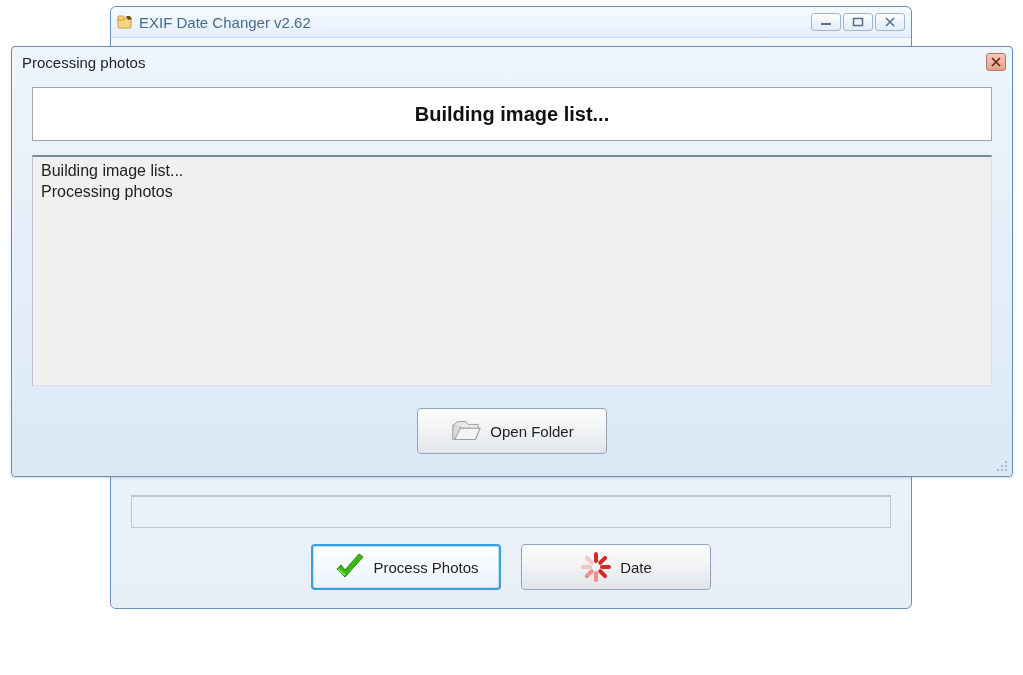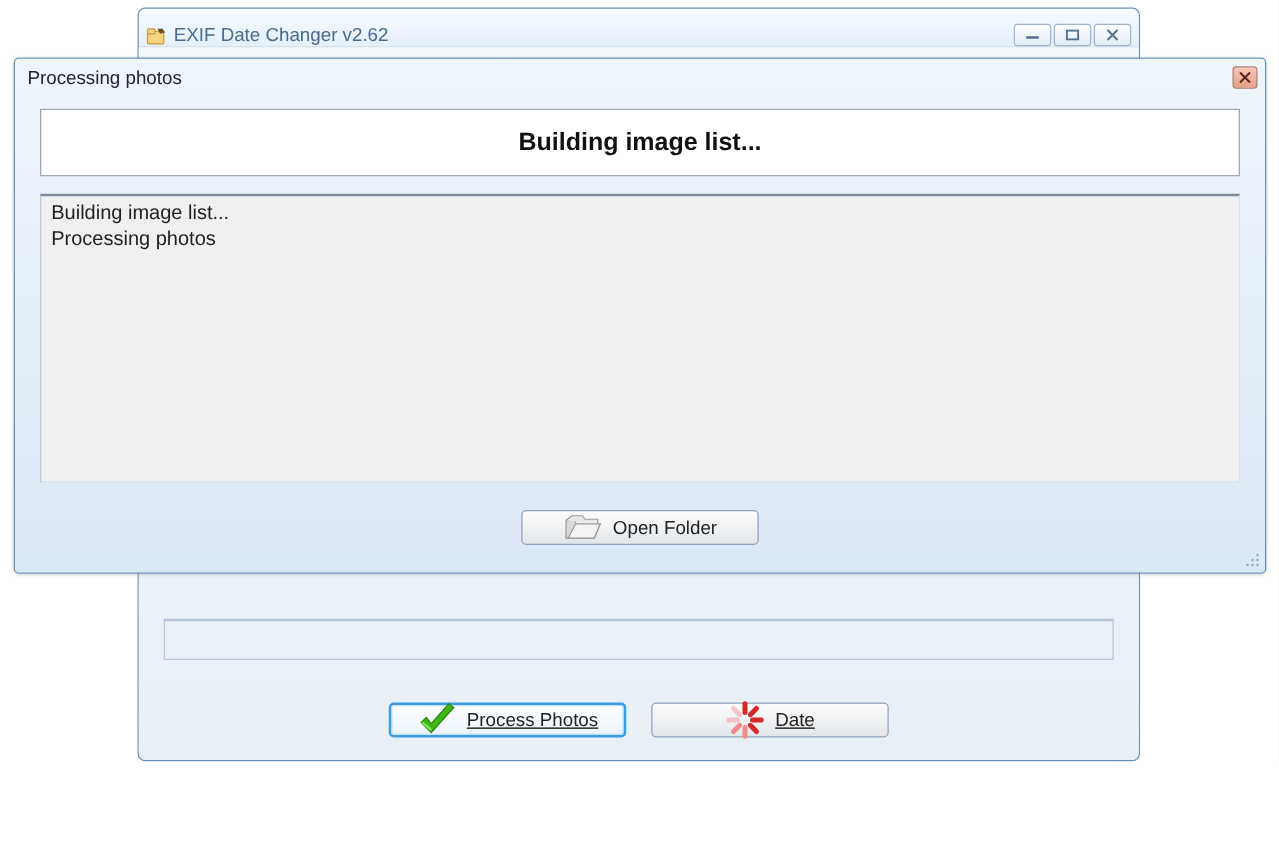--- a/index.html
+++ b/index.html
@@ -22,21 +22,21 @@
     border: 1px solid #6a8fb7;
     border-radius: 6px;
     background: #f0f0f0;
     box-shadow: 0 0 0 rgba(0,0,0,0);
   }
   .parent-titlebar {
     height: 30px;
     background: linear-gradient(#f7fbff, #e4effb);
     border-bottom: 1px solid #c8d8ea;
     display: flex;
-    align-items: flex-end;
+    align-items: center;
     padding: 0 6px;
     border-radius: 6px 6px 0 0;
   }
   .parent-titlebar .app-icon {
     width: 16px; height: 16px;
     margin-right: 6px;
     flex-shrink: 0;
   }
   .parent-titlebar .title {
     color: #4a6b8a;
@@ -76,21 +76,20 @@
     border-top: 2px solid #b8c6d6;
     background: #e9f0f8;
   }
   .parent-buttons {
     position: absolute;
     bottom: 18px;
     left: 0; right: 0;
     display: flex;
     justify-content: center;
     gap: 20px;
-    text-decoration: underline;
   }
 
   
   .dialog {
     position: absolute;
     left: 11px;
     top: 46px;
     width: 1000px;
     border: 1px solid #6a8fb7;
     border-radius: 4px;
@@ -158,21 +157,21 @@
     right: 3px;
     bottom: 3px;
     width: 14px;
     height: 14px;
     color: #9ab;
   }
 
   
   .btn {
     min-width: 190px;
-    height: 28px;
+    height: 46px;
     border: 1px solid #8fa4bc;
     border-radius: 4px;
     background: linear-gradient(#fdfdfd, #e2e6ea);
     display: flex;
     align-items: center;
     justify-content: center;
     gap: 8px;
     font-size: 15px;
     color: #222;
     box-sizing: border-box;

